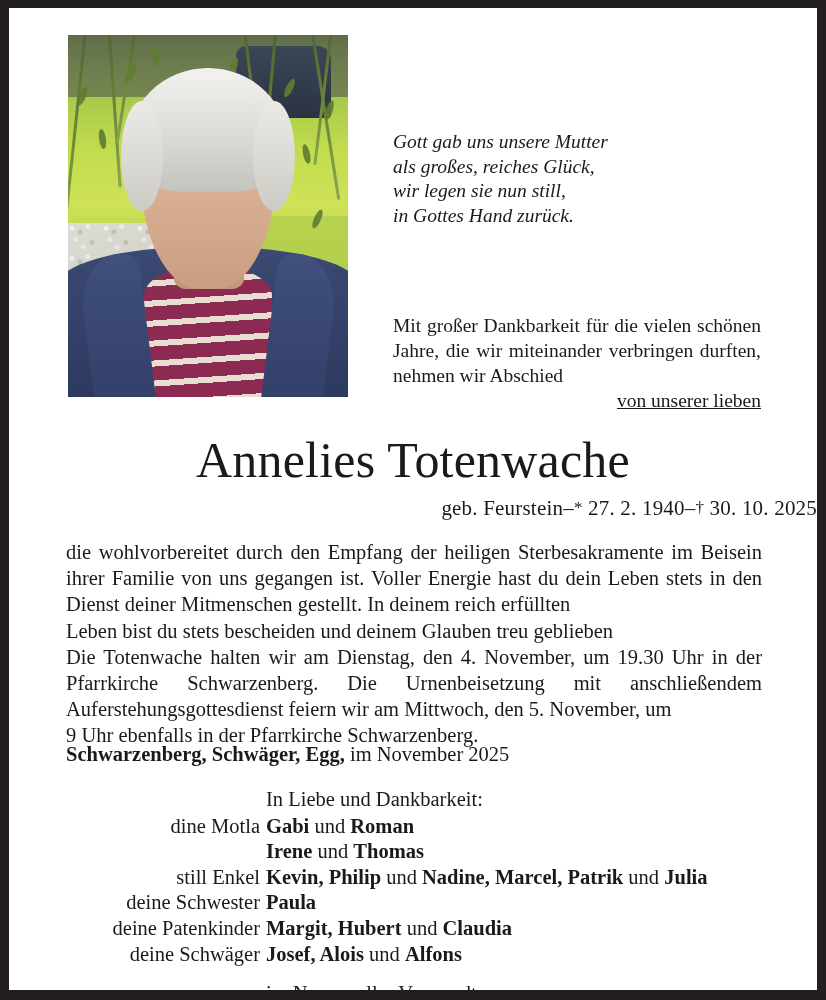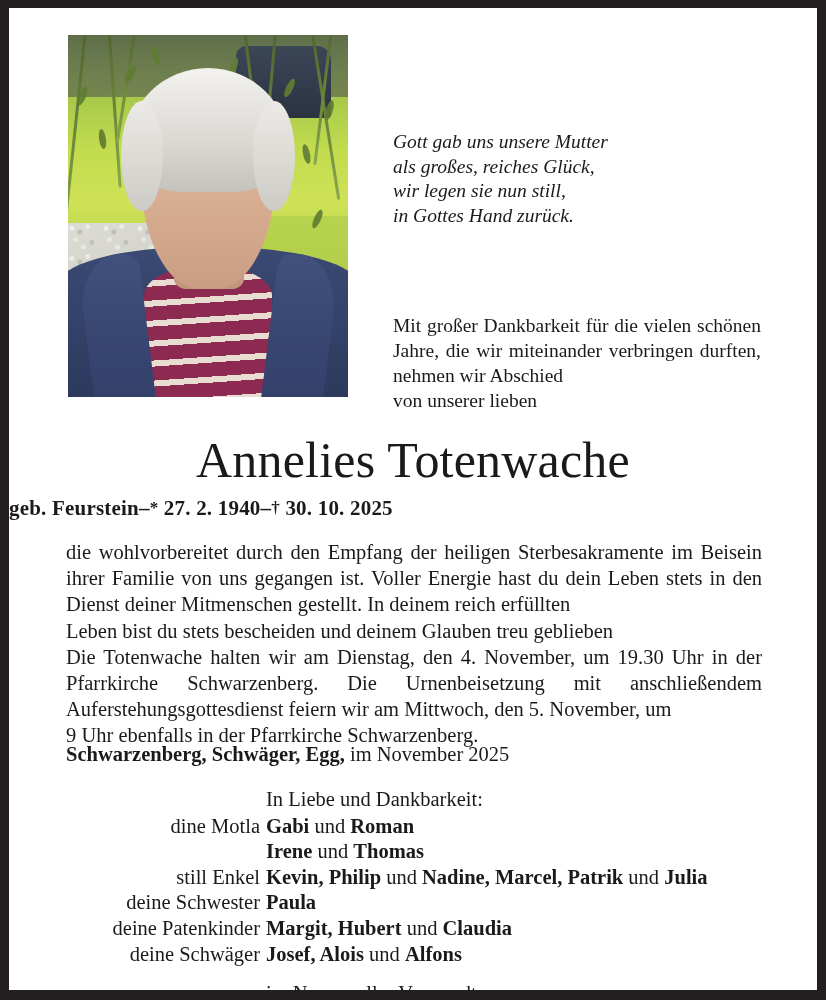--- a/index.html
+++ b/index.html
@@ -202,40 +202,40 @@
   
   .thanks {
     position: absolute;
     left: 384px;
     top: 305px;
     width: 368px;
     font-size: 19.5px;
     line-height: 25px;
     text-align: justify;
   }
-  .thanks .last { text-align: left; }
+  .thanks .last { text-align: right; text-decoration: underline; }
 
   
   .name {
     position: absolute;
     left: 0; right: 0;
     top: 424px;
     text-align: center;
     font-size: 50px;
     line-height: 56px;
     font-weight: 400;
     letter-spacing: .2px;
   }
   .dates {
     position: absolute;
     left: 0; right: 0;
     top: 488px;
-    text-align: left;
+    text-align: right;
     font-size: 21px;
-    font-weight: bold;
+    font-weight: normal;
     letter-spacing: .2px;
   }
   .dates .sym { font-size: 17px; vertical-align: 2px; }
 
   
   .body-text {
     position: absolute;
     left: 57px;
     top: 531px;
     width: 696px;

